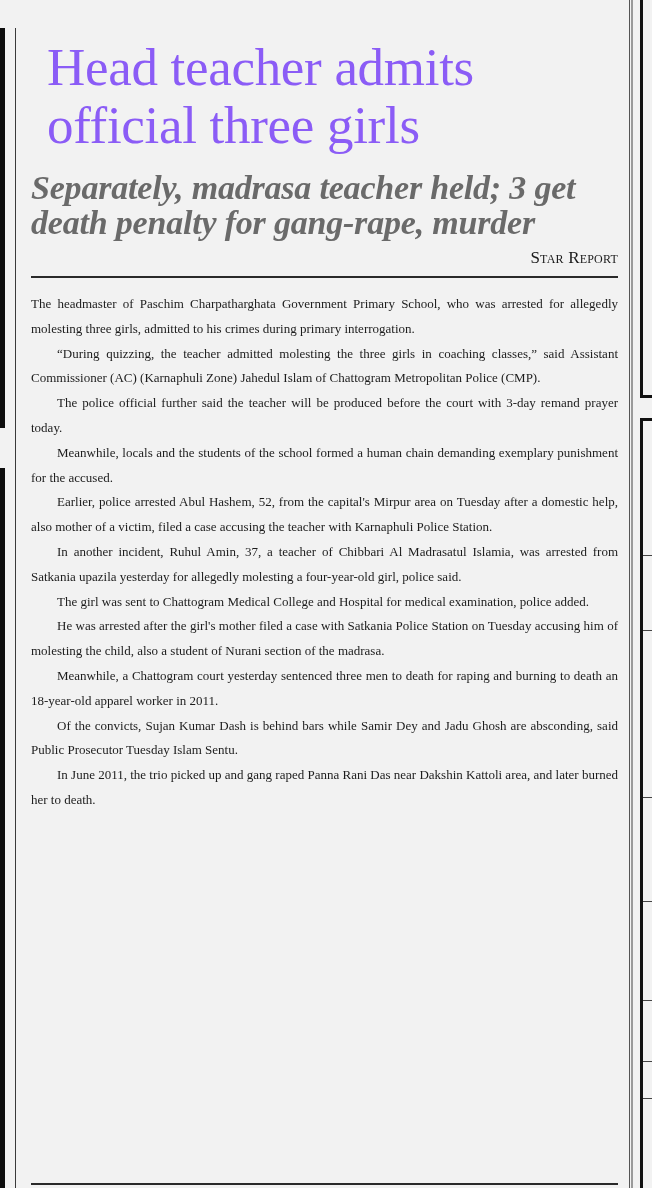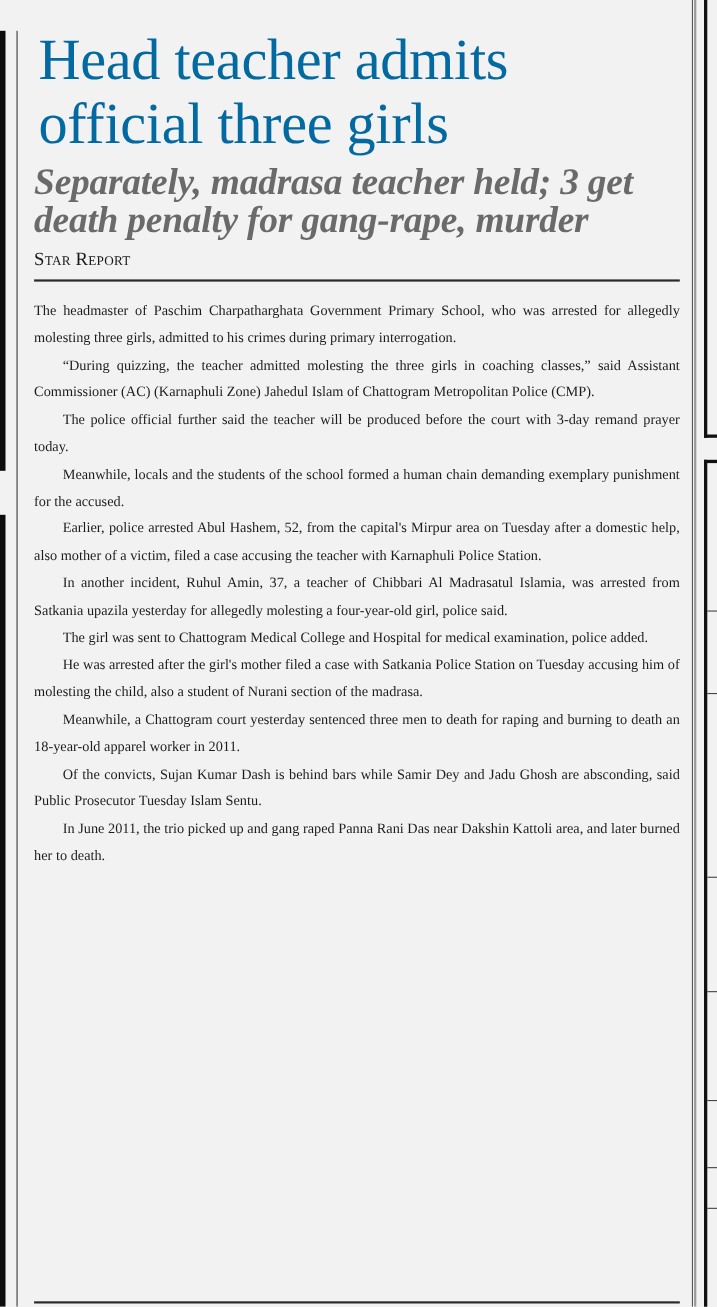--- a/index.html
+++ b/index.html
@@ -51,44 +51,45 @@
     position: absolute; left: 643px; width: 12px; height: 1px; background: #444;
   }
 
   .story {
     position: absolute;
     left: 31px;
     top: 22px;
     width: 587px;
   }
   .headline {
-    margin: 4px;
+    margin: 16px;
     font-weight: normal;
     font-size: 53px;
     line-height: 58px;
     letter-spacing: -0.3px;
-    color: #0369a1;
+    color: #8b5cf6;
     white-space: nowrap;
   }
   .subhead {
     margin: 6px 0 0 0;
     font-style: italic;
     font-weight: bold;
     font-size: 34px;
     line-height: 35px;
     color: #6a6a6a;
     letter-spacing: -0.2px;
   }
   .byline {
     margin: 8px 0 0 0;
     font-size: 17px;
     font-variant: small-caps;
     font-weight: normal;
     color: #1a1a1a;
     letter-spacing: 0.2px;
+    text-align: right;
   }
   .byline-rule {
     height: 2px;
     background: #2a2a2a;
     margin-top: 8px;
     width: 587px;
   }
   .body {
     margin-top: 14px;
     font-size: 13px;

